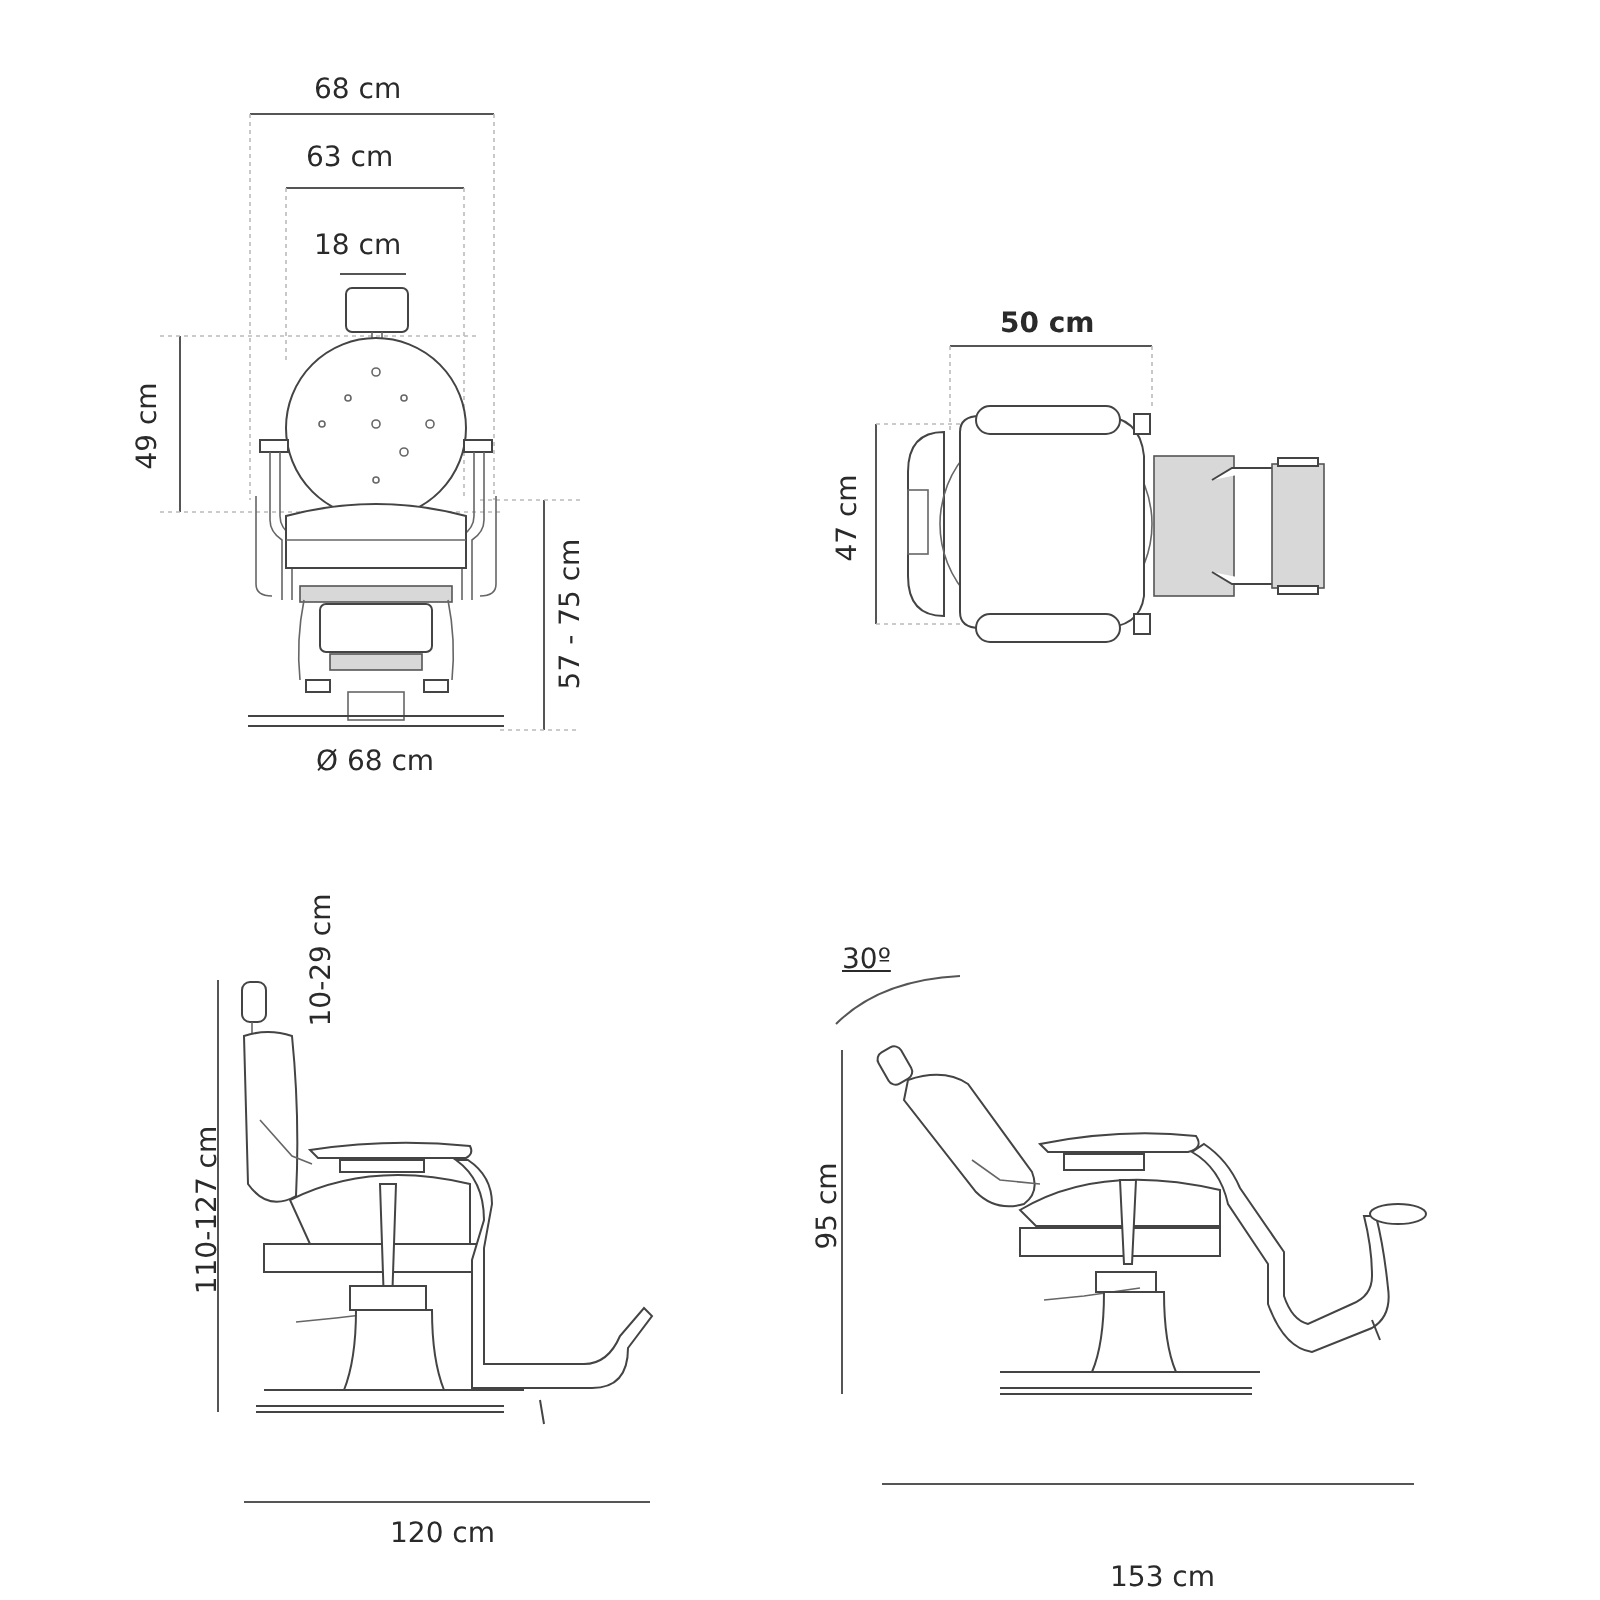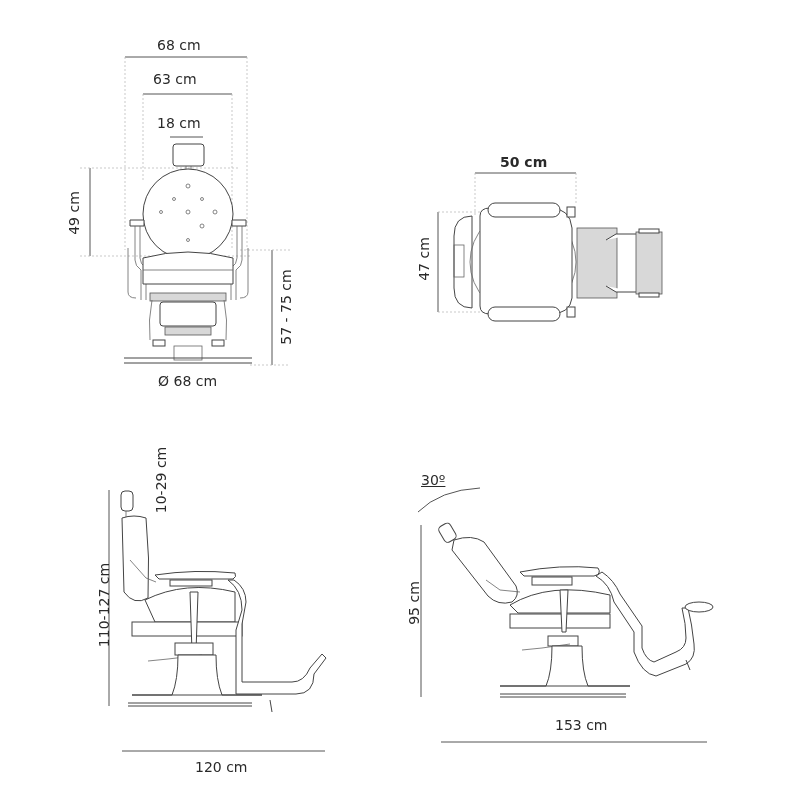--- a/index.html
+++ b/index.html
@@ -165,13 +165,13 @@
 
 <div class="lbl" style="left:500px;top:155px;font-weight:bold;">50 cm</div>
 <div class="lbl rot" style="left:402px;top:252px;">47 cm</div>
 
 <div class="lbl rot" style="left:128px;top:473px;">10-29 cm</div>
 <div class="lbl rot" style="left:62px;top:598px;">110-127 cm</div>
 <div class="lbl" style="left:195px;top:760px;text-align:right;">120 cm</div>
 
 <div class="lbl" style="left:421px;top:473px;text-decoration:underline;">30º</div>
 <div class="lbl rot" style="left:392px;top:596px;">95 cm</div>
-<div class="lbl" style="left:555px;top:718px;">153 cm</div>
+<div class="lbl" style="left:555px;top:782px;">153 cm</div>
 
 </body></html>

